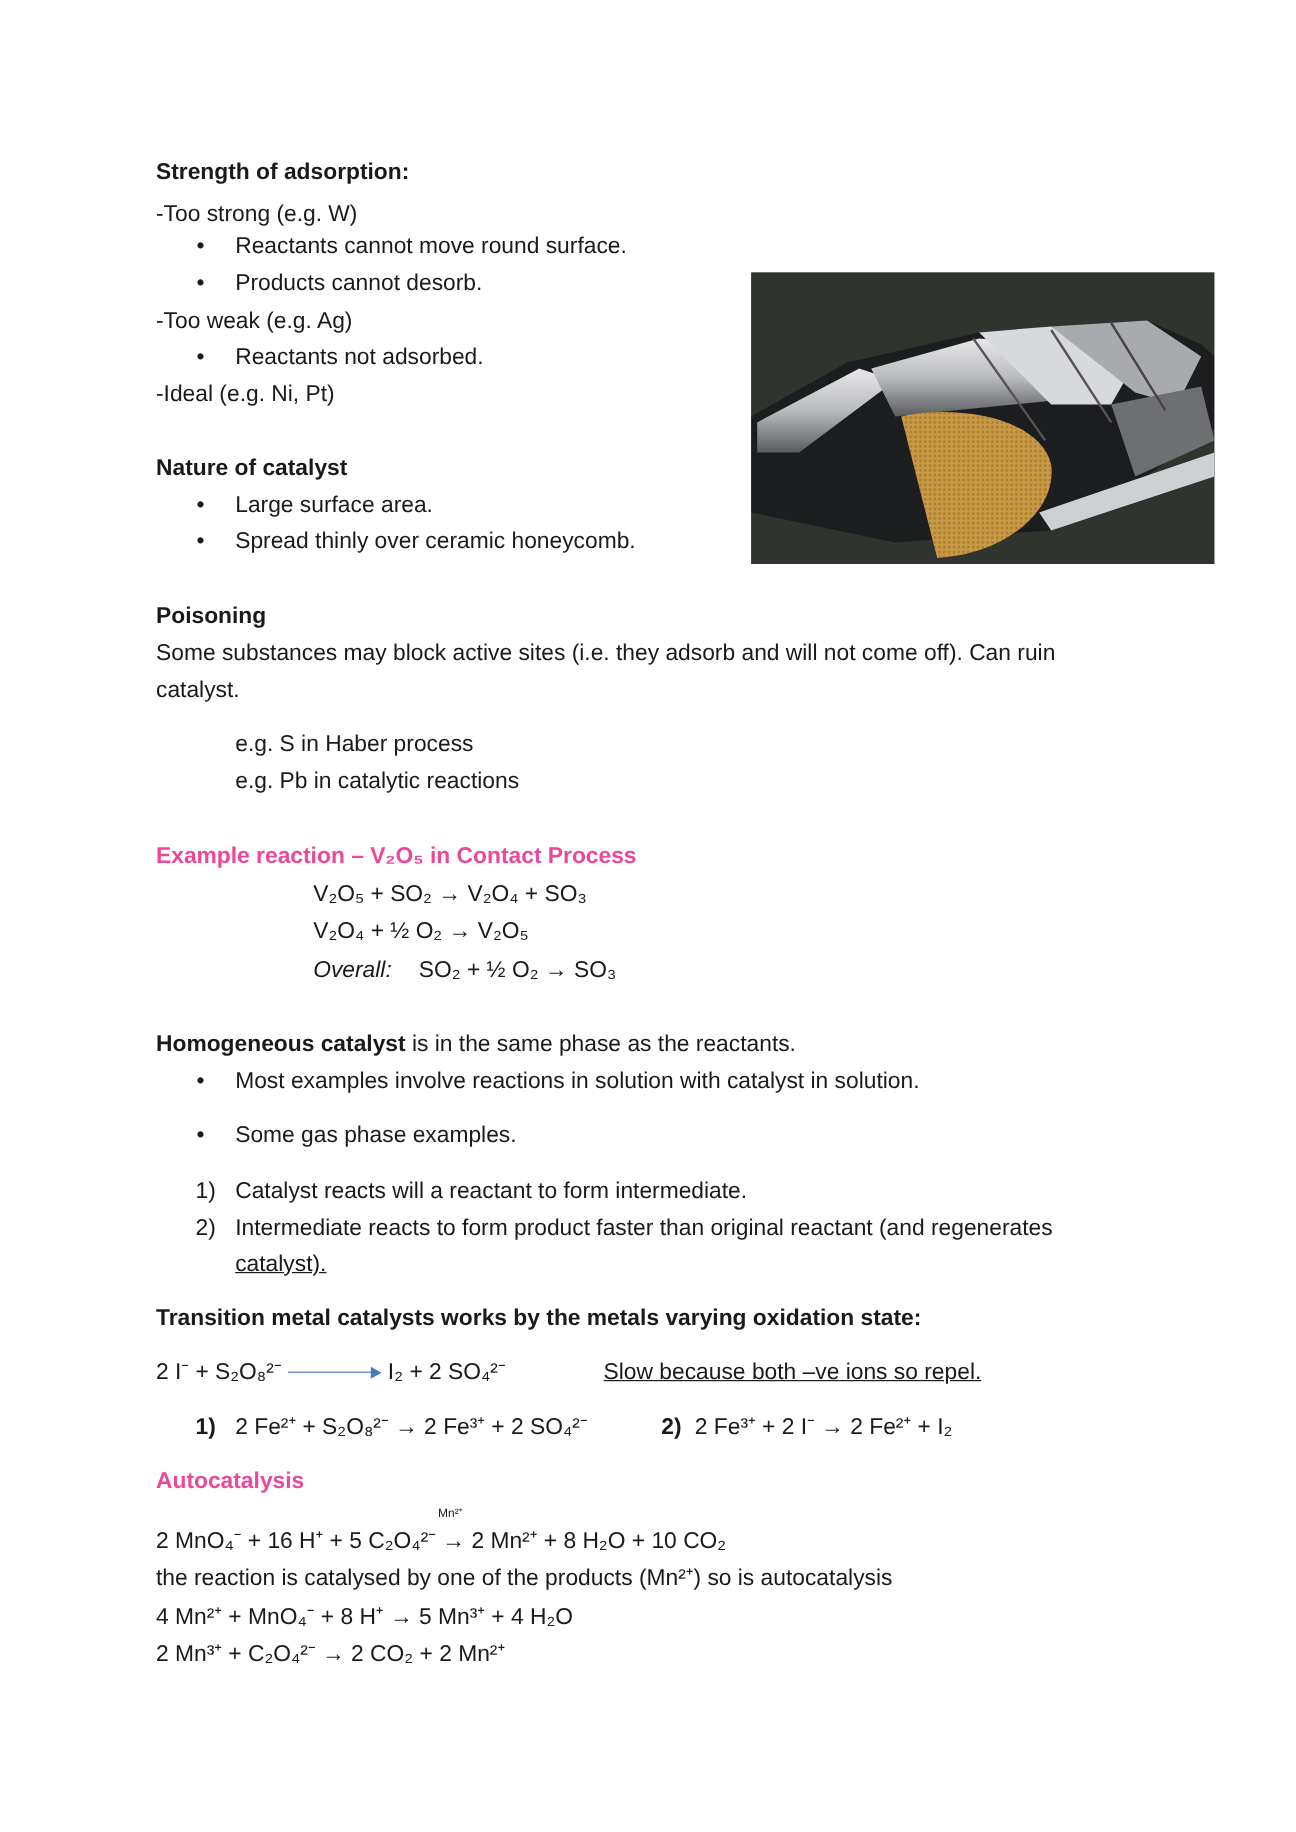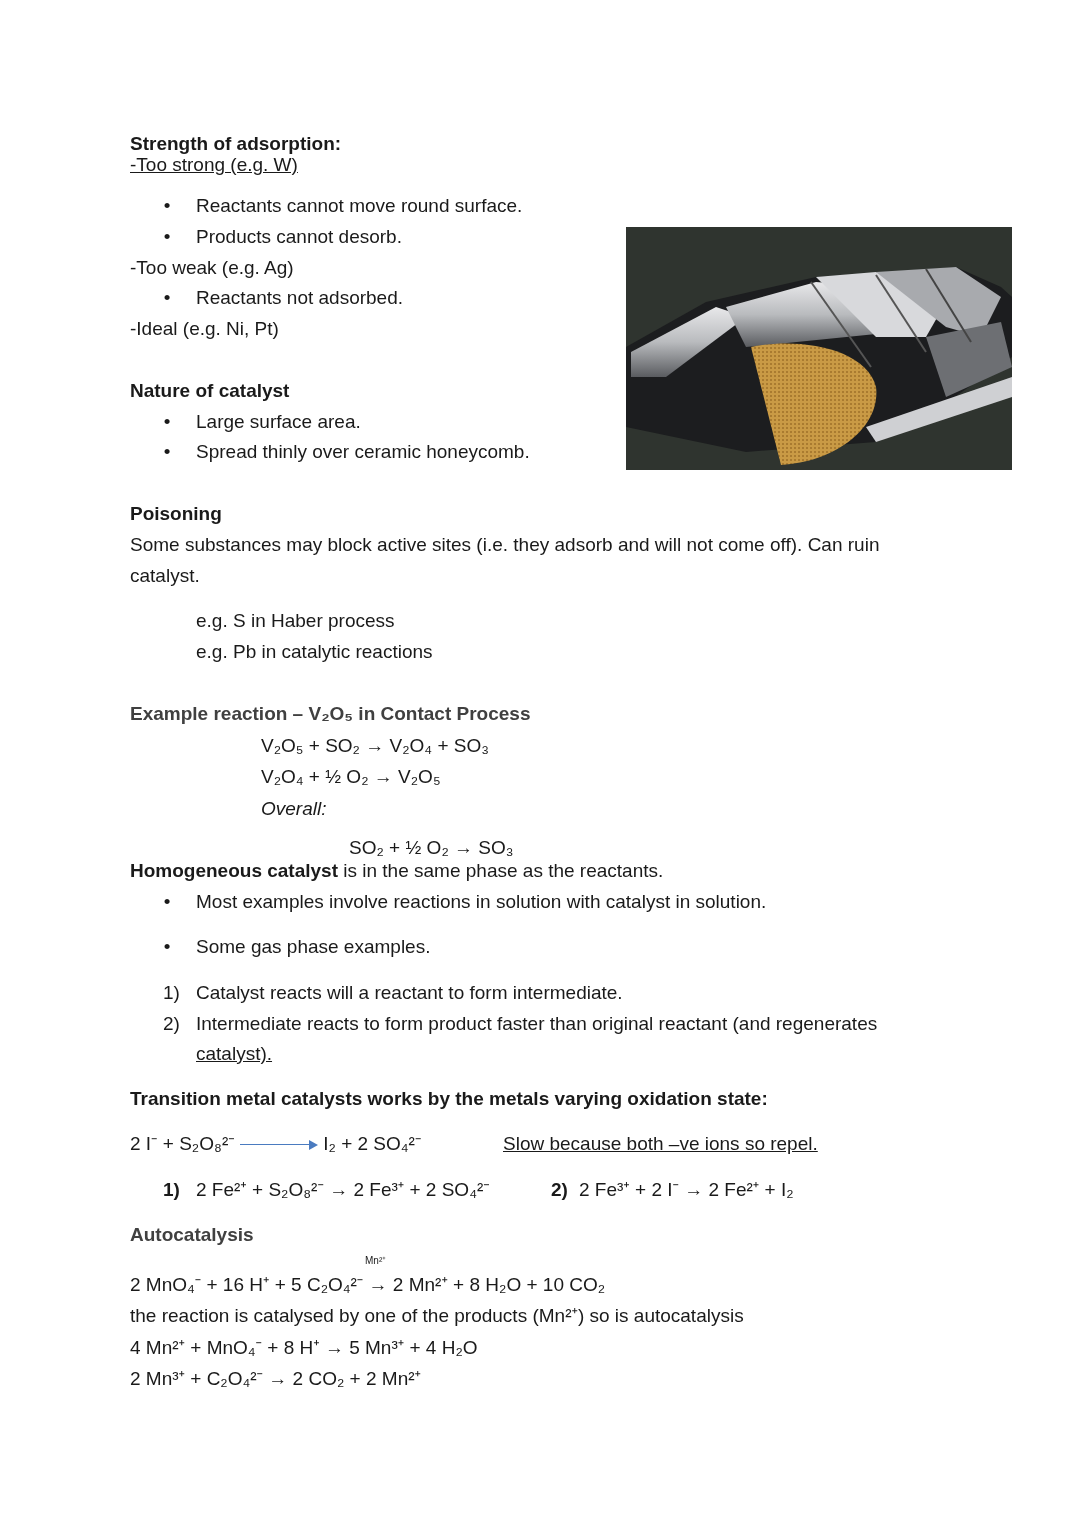--- a/index.html
+++ b/index.html
@@ -1,33 +1,33 @@
 <!DOCTYPE html>
 <html><head>
 <meta charset="utf-8">
 <style>
   html, body { margin:0; padding:0; background:#ffffff; }
   body { width:1080px; height:1527px; position:relative; overflow:hidden;
          font-family:"Liberation Sans", sans-serif; color:#1a1a1a; font-size:19px; }
   .line { position:absolute; white-space:nowrap; line-height:24px; }
   .b { font-weight:bold;text-align:right; }
-  .red { color:#404040; font-weight:bold; }
+  .red { color:#ec4899; font-weight:bold; }
   .it { font-style:italic; }
   .bullet { position:absolute; width:10px; text-align:center; }
   .photo { position:absolute; left:626px; top:227px; width:386px; height:243px; overflow:hidden; background:#2b2f2a; }
   .arrow-line { display:inline-block; position:relative; width:78px; height:10px; vertical-align:middle; }
   .arrow-line::before { content:""; position:absolute; left:0; right:8px; top:4px; height:1px; background:#4a7bc0; }
   .arrow-line::after { content:""; position:absolute; right:0; top:0; border-left:9px solid #4a7bc0; border-top:5px solid transparent; border-bottom:5px solid transparent; }
   .catalyst-label { position:absolute; font-size:10px; }
 </style>
 </head>
 <body>
 
 <div class="line b" style="left:130px;top:132px;">Strength of adsorption:</div>
-<div class="line" style="left:130px;top:153px;text-decoration:underline;">-Too strong (e.g. W)</div>
+<div class="line" style="left:130px;top:167px;">-Too strong (e.g. W)</div>
 <div class="bullet line" style="left:162px;top:194px;">•</div>
 <div class="line" style="left:196px;top:194px;">Reactants cannot move round surface.</div>
 <div class="bullet line" style="left:162px;top:225px;">•</div>
 <div class="line" style="left:196px;top:225px;">Products cannot desorb.</div>
 <div class="line" style="left:130px;top:256px;">-Too weak (e.g. Ag)</div>
 <div class="bullet line" style="left:162px;top:286px;">•</div>
 <div class="line" style="left:196px;top:286px;">Reactants not adsorbed.</div>
 <div class="line" style="left:130px;top:317px;">-Ideal (e.g. Ni, Pt)</div>
 
 <div class="photo" title="catalytic converter cutaway showing ceramic honeycomb">
@@ -67,21 +67,21 @@
 <div class="line b" style="left:130px;top:502px;">Poisoning</div>
 <div class="line" style="left:130px;top:533px;">Some substances may block active sites (i.e. they adsorb and will not come off).  Can ruin</div>
 <div class="line" style="left:130px;top:564px;">catalyst.</div>
 <div class="line" style="left:196px;top:609px;">e.g. S in Haber process</div>
 <div class="line" style="left:196px;top:640px;">e.g. Pb in catalytic reactions</div>
 
 <div class="line red" style="left:130px;top:702px;">Example reaction – V₂O₅ in Contact Process</div>
 <div class="line" style="left:261px;top:734px;">V₂O₅  +  SO₂  →  V₂O₄  +  SO₃</div>
 <div class="line" style="left:261px;top:765px;">V₂O₄  +  ½ O₂  →  V₂O₅</div>
 <div class="line it" style="left:261px;top:797px;">Overall:</div>
-<div class="line" style="left:349px;top:797px;margin-top:39px;">SO₂  +  ½ O₂  →  SO₃</div>
+<div class="line" style="left:349px;top:797px;">SO₂  +  ½ O₂  →  SO₃</div>
 
 <div class="line" style="left:130px;top:859px;"><span class="b">Homogeneous catalyst</span><span> is in the same phase as the reactants.</span></div>
 <div class="bullet line" style="left:162px;top:890px;">•</div>
 <div class="line" style="left:196px;top:890px;">Most examples involve reactions in solution with catalyst in solution.</div>
 <div class="bullet line" style="left:162px;top:935px;">•</div>
 <div class="line" style="left:196px;top:935px;">Some gas phase examples.</div>
 <div class="line" style="left:163px;top:981px;">1)</div>
 <div class="line" style="left:196px;top:981px;">Catalyst reacts will a reactant to form intermediate.</div>
 <div class="line" style="left:163px;top:1012px;">2)</div>
 <div class="line" style="left:196px;top:1012px;">Intermediate reacts to form product faster than original reactant (and regenerates</div>

